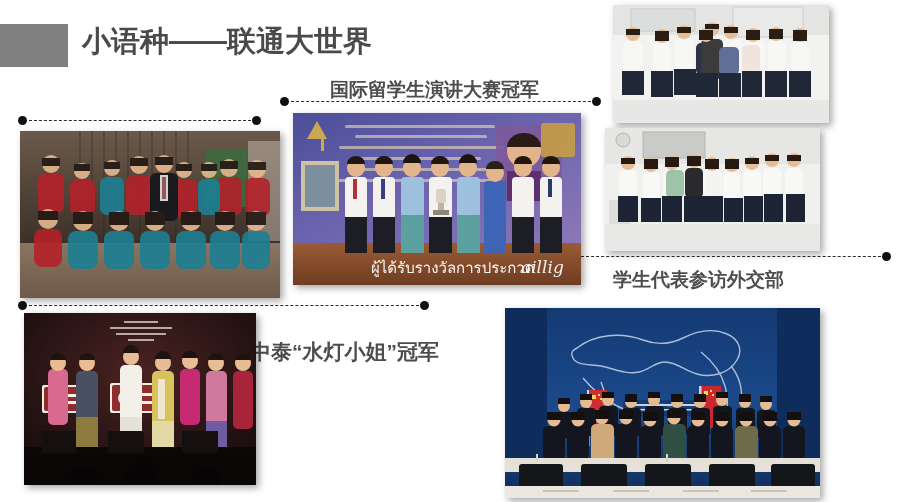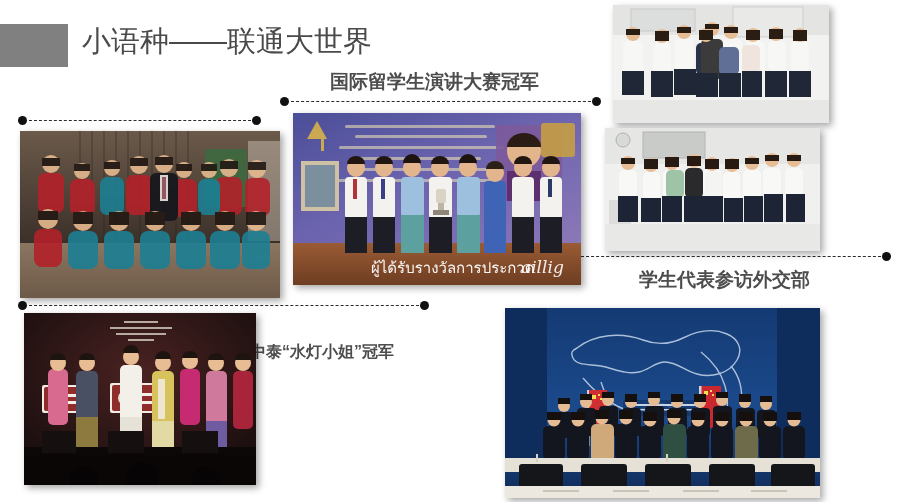--- a/index.html
+++ b/index.html
@@ -27,41 +27,41 @@
     top: 24px;
     width: 68px;
     height: 43px;
     background: #808080;
   }
   .slide-title {
     position: absolute;
     left: 82px;
     top: 22px;
     font-size: 29px;
-    font-weight: normal;
+    font-weight: bold;
     letter-spacing: 0px;
     color: #4a4a4a;
     white-space: nowrap;
     line-height: 38px;
   }
 
   
   .caption {
     position: absolute;
     font-size: 19px;
     font-weight: bold;
     color: #4d4d4d;
     white-space: nowrap;
     line-height: 24px;
   }
   .caption.cap-mofa      { left: 24px;  top: 88px; }
-  .caption.cap-speech    { left: 330px; top: 70px; }
+  .caption.cap-speech    { left: 330px; top: 78px; }
   .caption.cap-thailand  { left: 820px; top: 200px; }
-  .caption.cap-visit     { left: 613px; top: 268px; margin-left: 26px; }
-  .caption.cap-loykrathong { left: 250px; top: 340px; font-size: 16px; }
+  .caption.cap-visit     { left: 613px; top: 268px; }
+  .caption.cap-loykrathong { left: 250px; top: 340px; font-size: 21px; }
 
   
   .connector {
     position: absolute;
     height: 0;
     border-top: 1.6px dashed #2b2b2b;
   }
   .dot {
     position: absolute;
     width: 9px;

